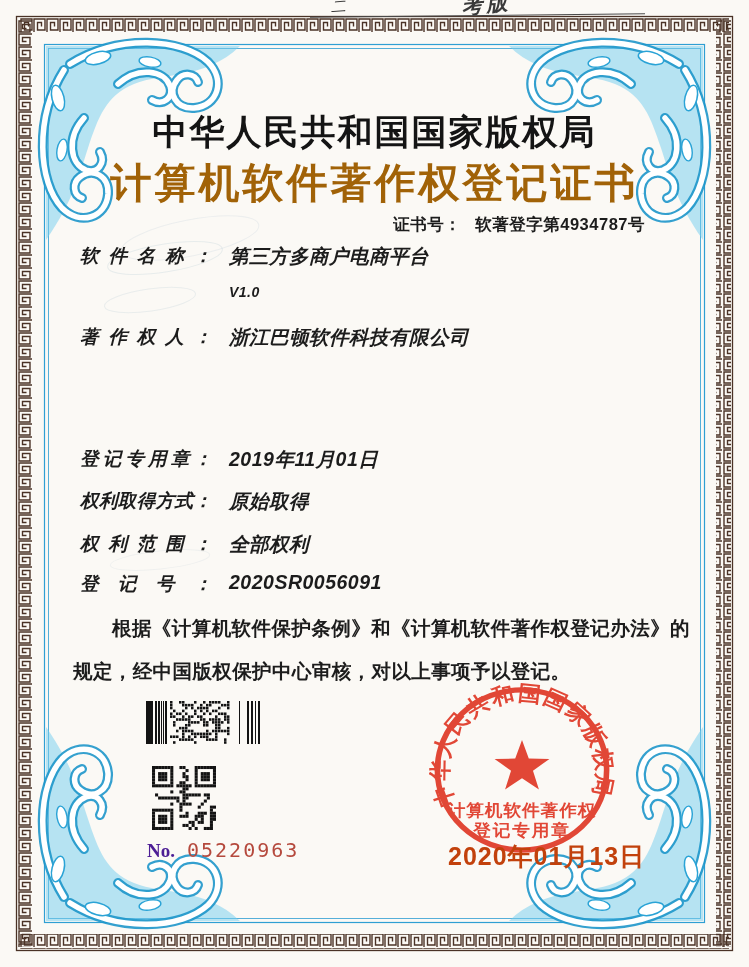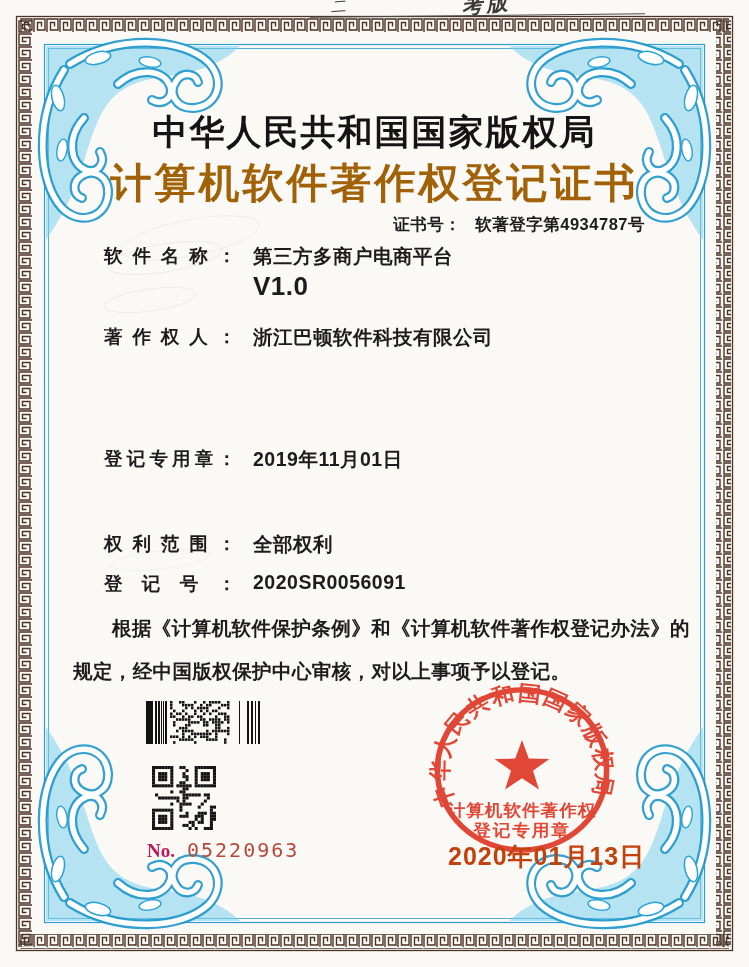--- a/index.html
+++ b/index.html
@@ -31,54 +31,54 @@
   .cert-title{
     position:absolute;left:0;top:156px;width:100%;text-align:center;
     font-family:var(--serif);font-weight:900;font-size:41px;letter-spacing:3px;color:#a16207;
   }
   .cert-no{
     position:absolute;top:214px;right:104px;
     font-weight:700;font-size:16.5px;letter-spacing:.5px;
   }
   .cert-no .sep{display:inline-block;width:14px;}
   
-  .row{position:absolute;left:104px;white-space:nowrap;}
+  .row{position:absolute;left:80px;white-space:nowrap;font-style:italic;}
   .flabel{
     display:inline-block;width:132px;vertical-align:top;
     font-weight:700;font-size:18.5px;
     text-align:justify;text-align-last:justify;-moz-text-align-last:justify;
   }
   .fvalue{
     display:inline-block;margin-left:17px;vertical-align:top;
     font-weight:700;font-size:19.5px;letter-spacing:.5px;
   }
   .fvalue2{
     display:block;margin-left:149px;
-    font-weight:700;font-size:26px;letter-spacing:.5px;margin-top:1px;
+    font-weight:700;font-size:14px;letter-spacing:.5px;margin-top:14px;
   }
   .r0{top:243px;} .r1{top:324px;} .r2{top:402px;} .r3{top:446px;}
   .r4{top:488px;} .r5{top:531px;} .r6{top:571px;}
   
   .statement{
     position:absolute;left:73px;top:607px;width:617px;
     font-weight:700;font-size:19.5px;line-height:2.18;letter-spacing:.4px;
     text-indent:2em;text-align:justify;
   }
   
   .barcode{position:absolute;left:146px;top:701px;}
   .qrcode{position:absolute;left:152px;top:766px;}
   
   .seal{position:absolute;left:429px;top:682px;opacity:.93;}
   .seal-date{
     position:absolute;left:448px;top:840px;
     font-weight:700;font-size:25px;letter-spacing:1px;color:#c2410c;
   }
   
   .serial-line{position:absolute;left:147px;top:838px;white-space:nowrap;}
-  .serial-no-label{font-family:var(--serif);font-weight:700;font-size:19px;color:#be185d;}
+  .serial-no-label{font-family:var(--serif);font-weight:700;font-size:19px;color:#4c1d95;}
   .serial-digits{font-family:var(--mono);font-size:20px;color:#b5493d;letter-spacing:2px;margin-left:12px;}
 </style>
 </head>
 <body>
 
 <div class="page">
 
   <svg class="border-svg" width="749" height="967" viewBox="0 0 749 967" aria-hidden="true">
     <defs>
       <pattern id="keyH" width="13" height="15" patternUnits="userSpaceOnUse" x="20" y="18">
@@ -143,20 +143,23 @@
 
   <div class="row r0">
     <span class="flabel">软件名称：</span><span class="fvalue">第三方多商户电商平台</span>
     <span class="fvalue2">V1.0</span>
   </div>
   <div class="row r1">
     <span class="flabel">著作权人：</span><span class="fvalue">浙江巴顿软件科技有限公司</span>
   </div>
   <div class="row r3">
     <span class="flabel">登记专用章：</span><span class="fvalue">2019年11月01日</span>
+  </div>
+  <div class="row r4">
+    <span class="flabel">权利取得方式：</span><span class="fvalue">原始取得</span>
   </div>
   <div class="row r5">
     <span class="flabel">权利范围：</span><span class="fvalue">全部权利</span>
   </div>
   <div class="row r6">
     <span class="flabel">登记号：</span><span class="fvalue">2020SR0056091</span>
   </div>
 
   <div class="statement">根据《计算机软件保护条例》和《计算机软件著作权登记办法》的规定，经中国版权保护中心审核，对以上事项予以登记。</div>
 

